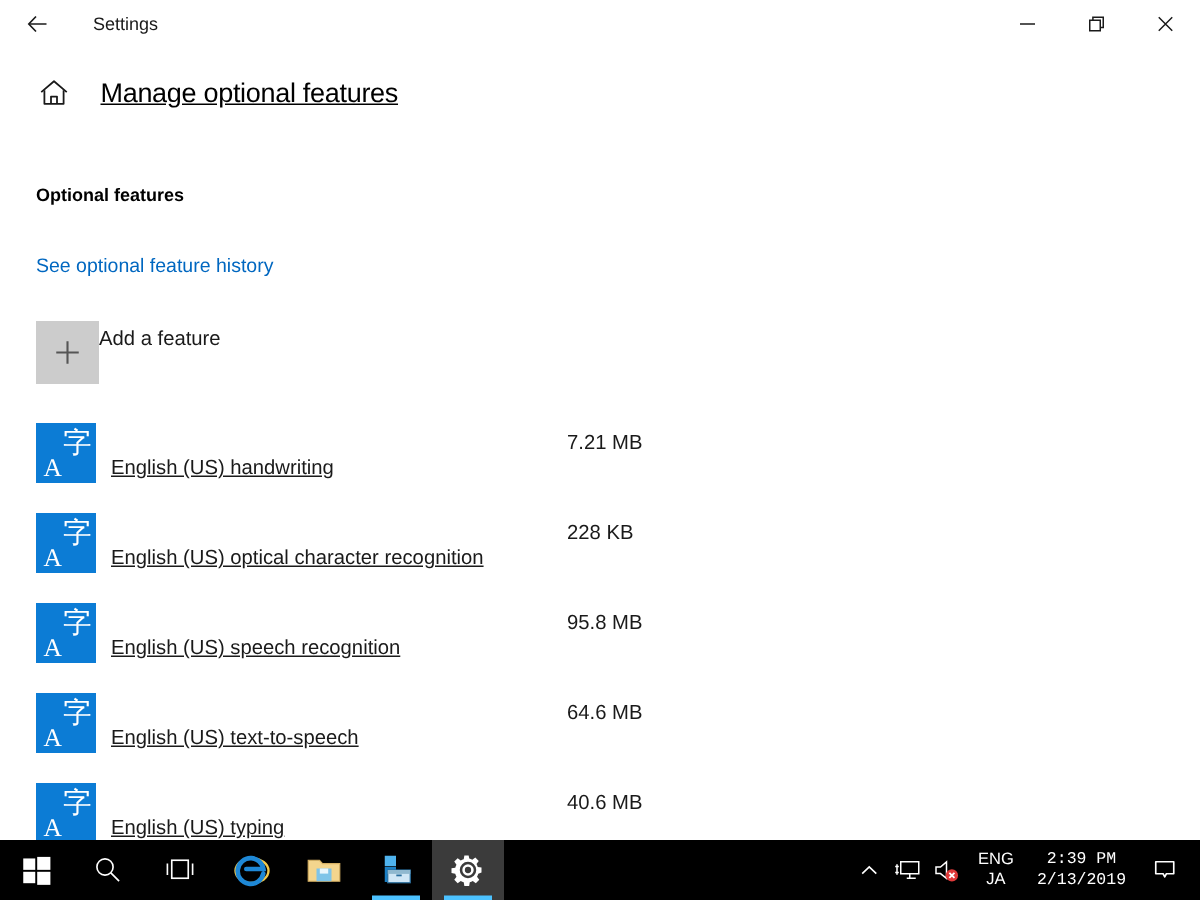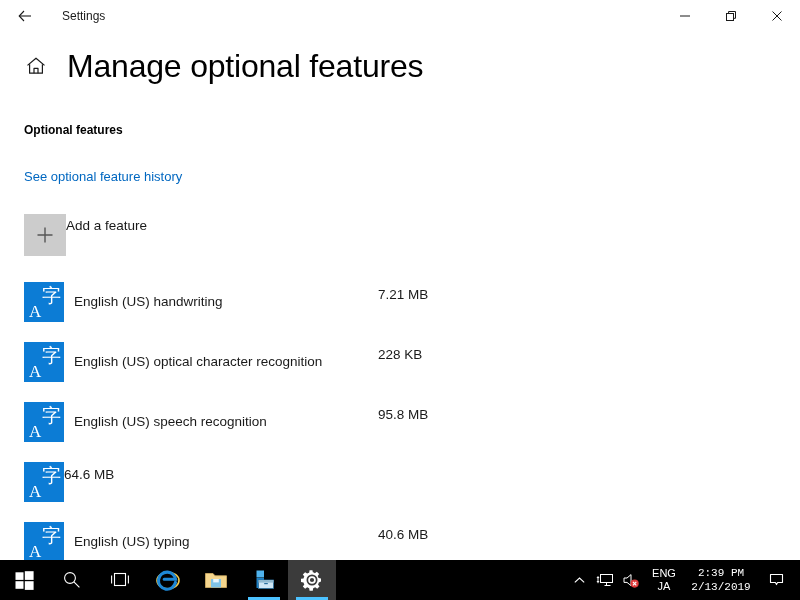--- a/index.html
+++ b/index.html
@@ -65,26 +65,27 @@
     display: flex;
     align-items: center;
   }
   .home-icon {
     width: 24px; height: 24px;
     display: flex; align-items: center; justify-content: center;
     margin-right: 19px;
     color: #1a1a1a;
   }
   .page-title {
-    font-size: 32px;
+    font-size: 18px;
     font-weight: 300;
     color: #000000;
     line-height: 1;
     letter-spacing: -0.2px;
     white-space: nowrap;
+    text-decoration: underline;
   }
 
   
   .section-title {
     position: absolute;
     left: 24px; top: 123px;
     font-size: 12px;
     font-weight: 700;
     color: #000000;
     white-space: nowrap;
@@ -152,25 +153,26 @@
   .feature-icon .glyph-cjk {
     position: absolute;
     right: 3px; top: 4px;
     font-size: 19px;
     color: #ffffff;
     line-height: 1;
     font-family: "DejaVu Sans", sans-serif;
   }
   .feature-name {
     margin-left: 10px;
-    margin-top: 12px;
+    margin-top: 22px;
     font-size: 13.5px;
     color: #1a1a1a;
     white-space: nowrap;
     flex: 1;
+    text-decoration: underline;
   }
   .feature-size {
     margin-top: 5px;
     font-size: 13.5px;
     color: #1a1a1a;
     white-space: nowrap;
     text-align: left;
     width: 86px;
     flex: none;
   }
@@ -334,20 +336,21 @@
           <span class="glyph-cjk">字</span>
         </div>
         <div class="feature-name">English (US) speech recognition</div>
         <div class="feature-size">95.8 MB</div>
       </div>
       <div class="feature-row">
         <div class="feature-icon">
           <span class="glyph-a">A</span>
           <span class="glyph-cjk">字</span>
         </div>
+        <div class="feature-name">English (US) text-to-speech</div>
         <div class="feature-size">64.6 MB</div>
       </div>
       <div class="feature-row">
         <div class="feature-icon">
           <span class="glyph-a">A</span>
           <span class="glyph-cjk">字</span>
         </div>
         <div class="feature-name">English (US) typing</div>
         <div class="feature-size">40.6 MB</div>
       </div>

